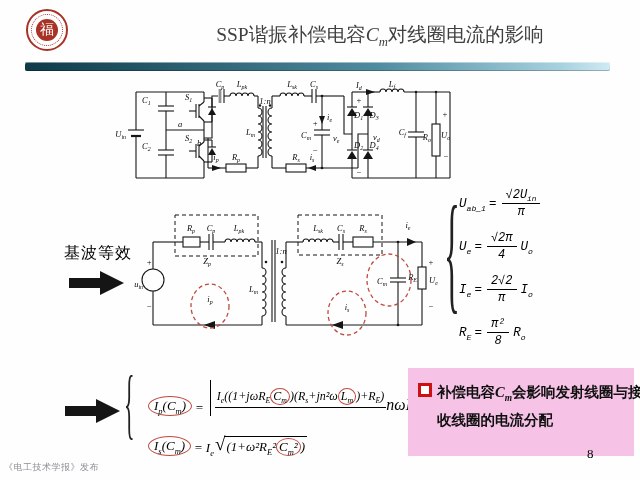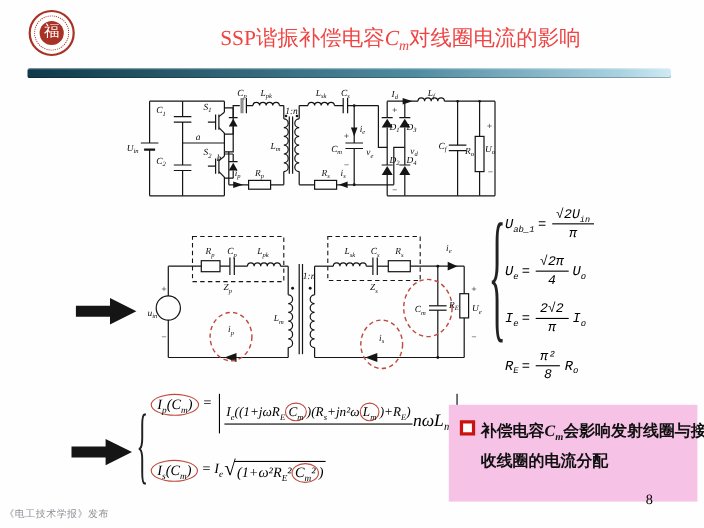--- a/index.html
+++ b/index.html
@@ -11,22 +11,22 @@
   .logo-ring{width:42px;height:42px;border:2px solid #a93226;border-radius:50%;
              display:flex;align-items:center;justify-content:center;background:#fff;box-sizing:border-box;}
   .logo-ring2{width:32px;height:32px;border:1px dotted #a93226;border-radius:50%;
               display:flex;align-items:center;justify-content:center;box-sizing:border-box;}
   .logo-core{width:22px;height:22px;background:#a93226;border-radius:50%;color:#fff;
              font-size:14px;line-height:22px;text-align:center;font-family:"Liberation Serif",serif;}
   .hdr-names{position:absolute;left:78px;top:13px;}
   .cn-name{font-family:"Liberation Serif",serif;font-style:italic;font-weight:bold;
            color:#9c2a21;font-size:23px;letter-spacing:3px;line-height:1;}
   .en-name{color:#9c2a21;font-size:7.5px;font-weight:bold;letter-spacing:1.6px;margin-top:3px;}
-  .title{position:absolute;left:174px;top:21px;width:380px;text-align:center;
-         font-family:"Liberation Serif",serif;font-size:19.5px;color:#ef4444;white-space:nowrap;}
+  .title{position:absolute;left:190px;top:21px;width:380px;text-align:center;
+         font-family:"Liberation Serif",serif;font-size:19.5px;color:#404040;white-space:nowrap;}
   .mvar{font-family:"Liberation Serif",serif;font-style:italic;}
   sub{font-size:65%;line-height:0;}
   .divider{position:absolute;left:25px;top:62px;width:585px;height:9px;border-radius:2px;
            background:linear-gradient(to right,#0e3a49,#4f8ba0 60%,#a9d2e0 92%,#cfeaf4);
            box-shadow:inset 0 1px 0 rgba(255,255,255,.45), inset 0 -1px 0 rgba(0,0,0,.25);}
 
   
   .csvg{position:absolute;}
   .csvg line,.csvg path,.csvg rect,.csvg circle,.csvg ellipse,.csvg polyline{stroke:#151515;stroke-width:1.1;fill:none;}
   .csvg polygon{fill:#151515;stroke:none;}
@@ -46,22 +46,22 @@
   .fundeq{position:absolute;left:459px;top:182px;display:flex;flex-direction:column;}
   .feq{display:flex;align-items:center;height:43px;font-family:Liberation Mono, monospace;
        font-style:italic;font-size:12.5px;color:#000;white-space:nowrap;}
   .frac{display:inline-flex;flex-direction:column;align-items:center;margin:0 2px;}
   .frac .num{border-bottom:1px solid #000;padding:0 4px 1px;font-size:12px;}
   .frac .den{padding-top:1px;font-size:12px;}
   .meq{margin:0 3px;}
   .msuf{margin-left:2px;}
 
   .boteq{position:absolute;left:137px;top:358px;}
-  .mrow{display:flex;align-items:flex-start;font-family:"Liberation Serif",serif;font-style:italic;
-        font-size:13px;color:#000;white-space:nowrap;}
+  .mrow{display:flex;align-items:flex-end;font-family:"Liberation Serif",serif;font-style:italic;
+        font-size:13px;color:#000;white-space:nowrap;margin-left:11px;}
   .mrow1{height:58px;}
   .mrow2{height:38px;margin-top:2px;}
   .circ{border:1.4px solid #bf4a3e;border-radius:50%;padding:1px 5px;display:inline-block;}
   .circ.sm{padding:0 2px;border-width:1.2px;}
   .absfrac{display:inline-flex;flex-direction:row;align-items:center;margin-left:3px;
            border-left:1.3px solid #000;border-right:1.3px solid #000;padding:2px 4px;}
   .absfrac .num{border-bottom:1px solid #000;padding:0 2px 2px;font-size:12px;}
   .absfrac .den{padding-top:14px;font-size:16px;}
   .rad{display:inline-flex;align-items:flex-start;margin-left:1px;}
   .rsign{font-style:normal;font-size:19px;line-height:.9;margin-right:-1px;}
@@ -259,20 +259,21 @@
     <text x="273" y="60">v<tspan dy="2.2" font-size="70%">d</tspan></text>
     <text x="256" y="8">I<tspan dy="2.2" font-size="70%">d</tspan></text>
     <text x="292" y="7" text-anchor="middle">L<tspan dy="2.2" font-size="70%">f</tspan></text>
     <text x="306" y="55" text-anchor="end">C<tspan dy="2.2" font-size="70%">f</tspan></text>
     <text x="331" y="60" text-anchor="end" font-size="8">R<tspan dy="2.2" font-size="70%">o</tspan></text>
     <text x="342" y="37" font-size="8" font-style="normal">+</text>
     <text x="341" y="58" font-size="8">U<tspan dy="2.2" font-size="70%">o</tspan></text>
     <text x="343" y="79" font-size="8" font-style="normal">−</text>
   </svg>
 
+  <div class="equiv-label">基波等效</div>
   <svg class="csvg" style="left:68px;top:269px" width="58" height="28" viewBox="0 0 58 28">
     <polygon points="1,9 32,9 32,2 56,14 32,26 32,19 1,19" fill="url(#ag)" stroke="#e8483a" stroke-width="1.6" stroke-linejoin="round"></polygon>
   </svg>
   <svg class="csvg" style="left:64px;top:397px" width="58" height="28" viewBox="0 0 58 28">
     <polygon points="1,9 32,9 32,2 56,14 32,26 32,19 1,19" fill="url(#ag)" stroke="#e8483a" stroke-width="1.6" stroke-linejoin="round"></polygon>
   </svg>
 
   <svg class="csvg" style="left:125px;top:190px" width="335" height="160" viewBox="0 0 335 160">
     <g>
       <circle cx="28" cy="90" r="11"></circle>

